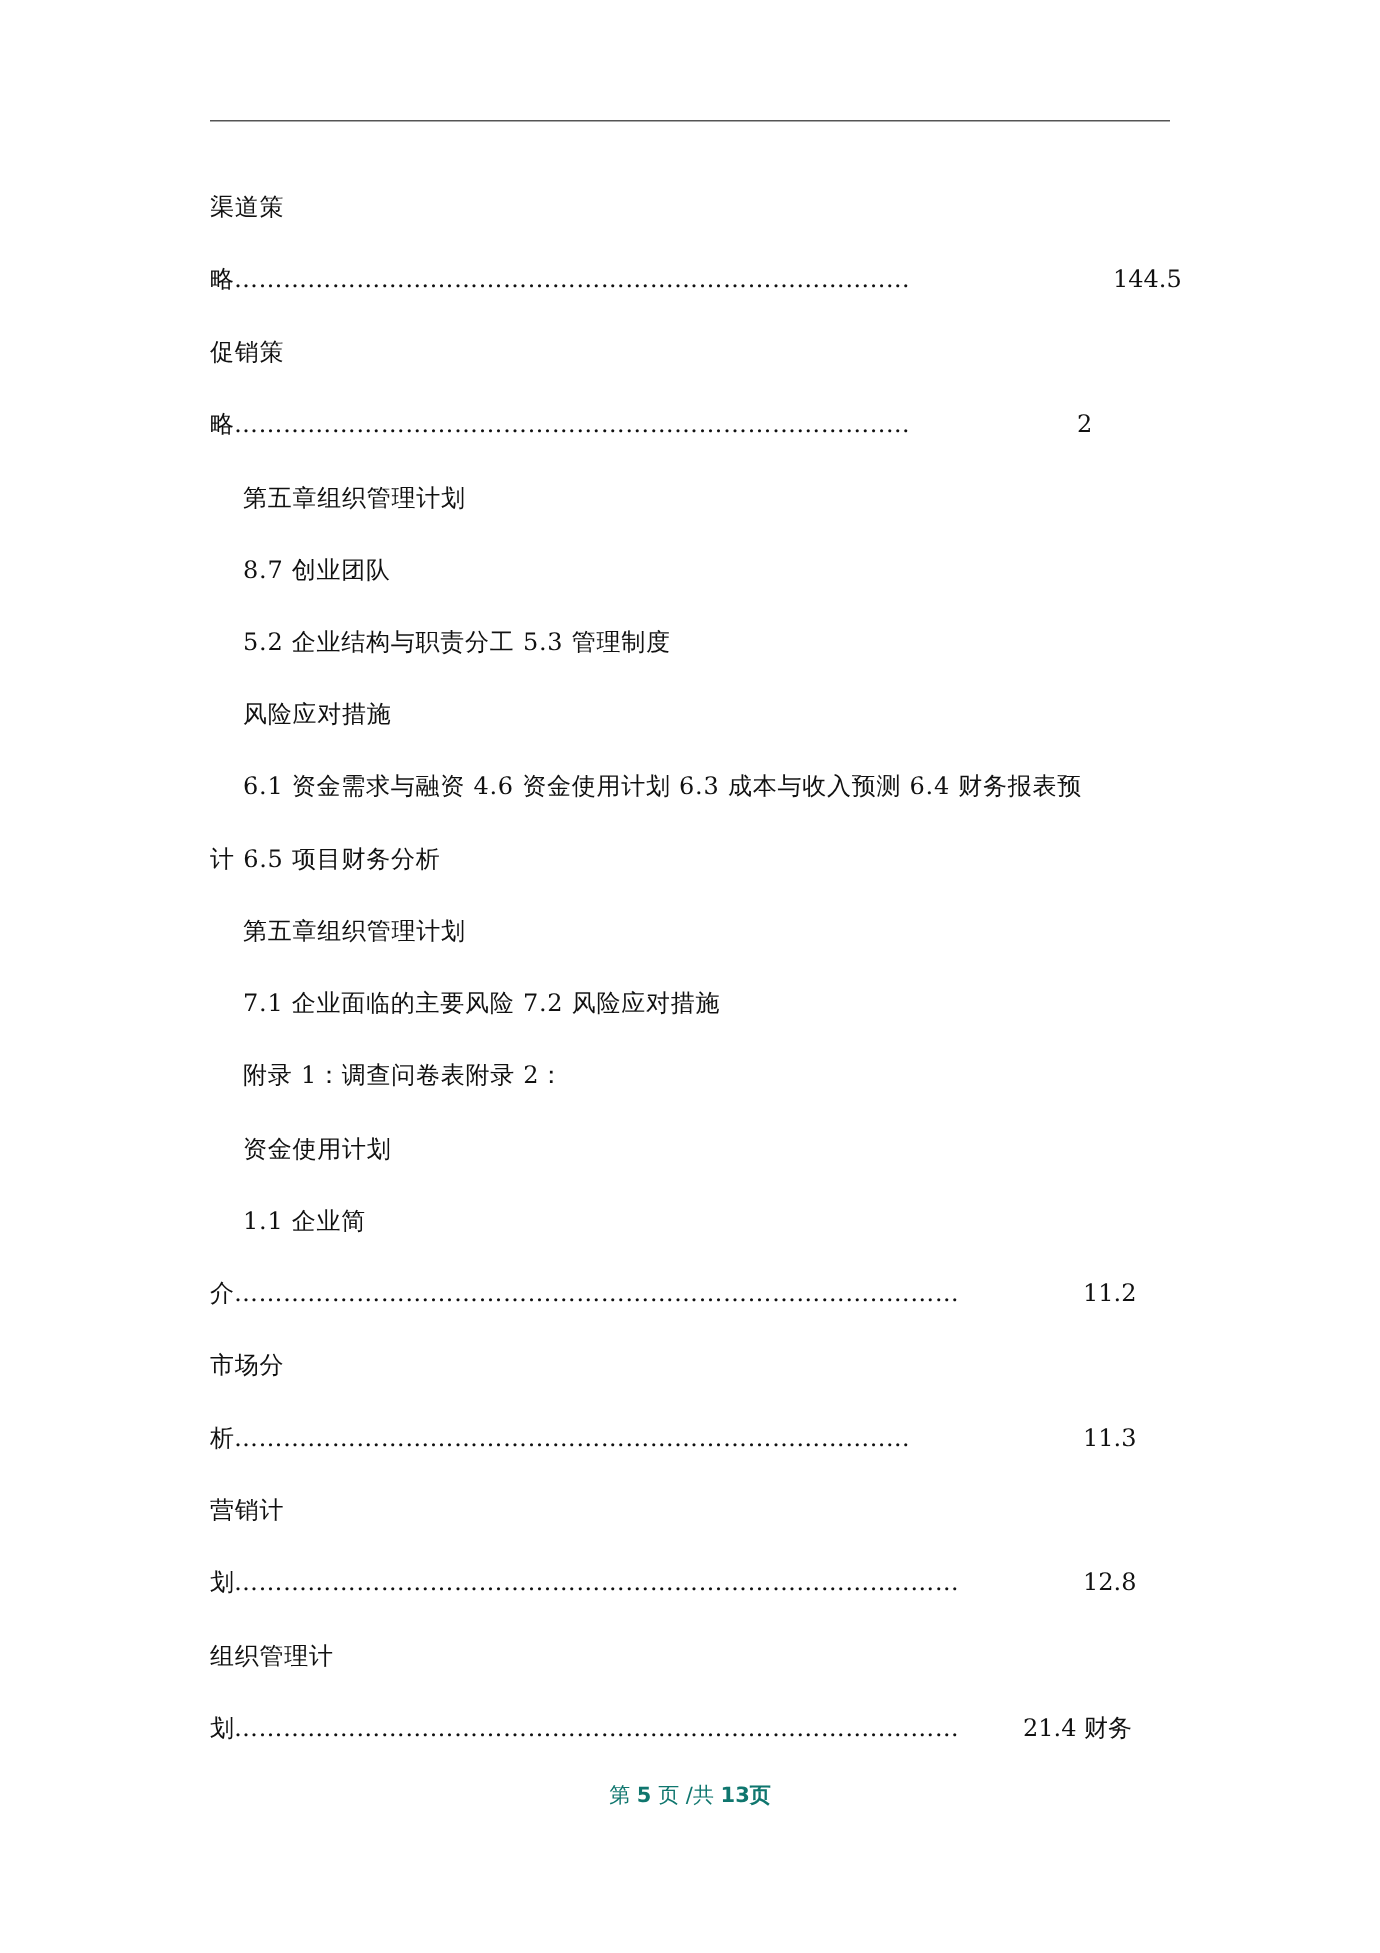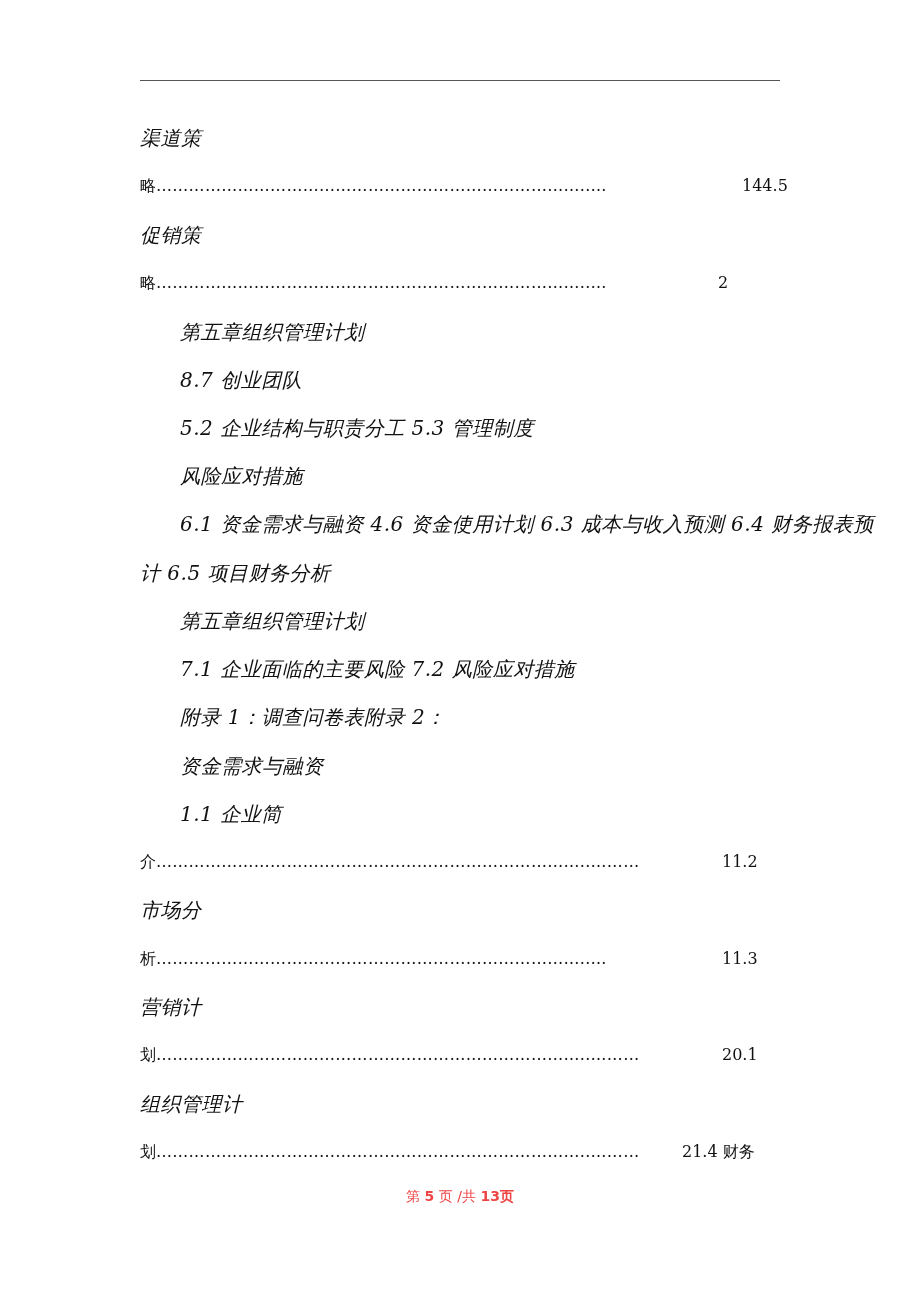--- a/index.html
+++ b/index.html
@@ -25,28 +25,27 @@
     }
     .page {
       position: absolute;
       left: 140px;
       top: 0;
       width: 640px;
     }
     .line {
       position: absolute;
       left: 0;
-      font-size: 20px;
+      font-size: 16px;
       line-height: 20px;
       white-space: nowrap;
       letter-spacing: 0.5px;
-      font-style: italic;
     }
     .indent {
-      left: 40px;
+      left: 22px;
       text-align: center;
     }
     .leader {
       position: absolute;
       left: 0;
       display: flex;
       align-items: baseline;
       font-size: 16px;
       line-height: 20px;
       white-space: nowrap;
@@ -57,21 +56,21 @@
       letter-spacing: 0.3px;
     }
     .footer {
       position: absolute;
       top: 1188px;
       left: 0;
       width: 920px;
       text-align: center;
       font-size: 14px;
       font-family: "DejaVu Sans", "Liberation Sans", sans-serif;
-      color: #ef4444;
+      color: #0f766e;
     }
     .footer b {
       font-weight: bold;
     }
   </style>
 </head>
 <body>
 
 <div class="header-rule"></div>
 
@@ -95,21 +94,21 @@
 
   <div class="line indent" style="top:322px">第五章组织管理计划</div>
   <div class="line indent" style="top:370px">8.7 创业团队</div>
   <div class="line indent" style="top:418px">5.2 企业结构与职责分工 5.3 管理制度</div>
   <div class="line indent" style="top:466px">风险应对措施</div>
   <div class="line indent" style="top:514px">6.1 资金需求与融资 4.6 资金使用计划 6.3 成本与收入预测 6.4 财务报表预</div>
   <div class="line" style="top:563px">计 6.5 项目财务分析</div>
   <div class="line indent" style="top:611px">第五章组织管理计划</div>
   <div class="line indent" style="top:659px">7.1 企业面临的主要风险 7.2 风险应对措施</div>
   <div class="line indent" style="top:707px">附录 1：调查问卷表附录 2：</div>
-  <div class="line indent" style="top:756px">资金需求与融资</div>
+  <div class="line indent" style="top:756px">资金使用计划</div>
   <div class="line indent" style="top:804px">1.1 企业简</div>
 
   <div class="leader" style="top:852px">
     <span>介</span>
     <span class="dots" style="width:566px">……………………………………………………………………..………</span>
     <span>11.2</span>
   </div>
 
   <div class="line" style="top:900px">市场分</div>
 
@@ -117,21 +116,21 @@
     <span>析</span>
     <span class="dots" style="width:566px">……………………………………………………………………..…</span>
     <span>11.3</span>
   </div>
 
   <div class="line" style="top:997px">营销计</div>
 
   <div class="leader" style="top:1045px">
     <span>划</span>
     <span class="dots" style="width:566px">……………………………………………………………………..………</span>
-    <span>20.1</span>
+    <span>12.8</span>
   </div>
 
   <div class="line" style="top:1094px">组织管理计</div>
 
   <div class="leader" style="top:1142px">
     <span>划</span>
     <span class="dots" style="width:526px">……………………………………………………………………..………</span>
     <span>21.4 财务</span>
   </div>
 

